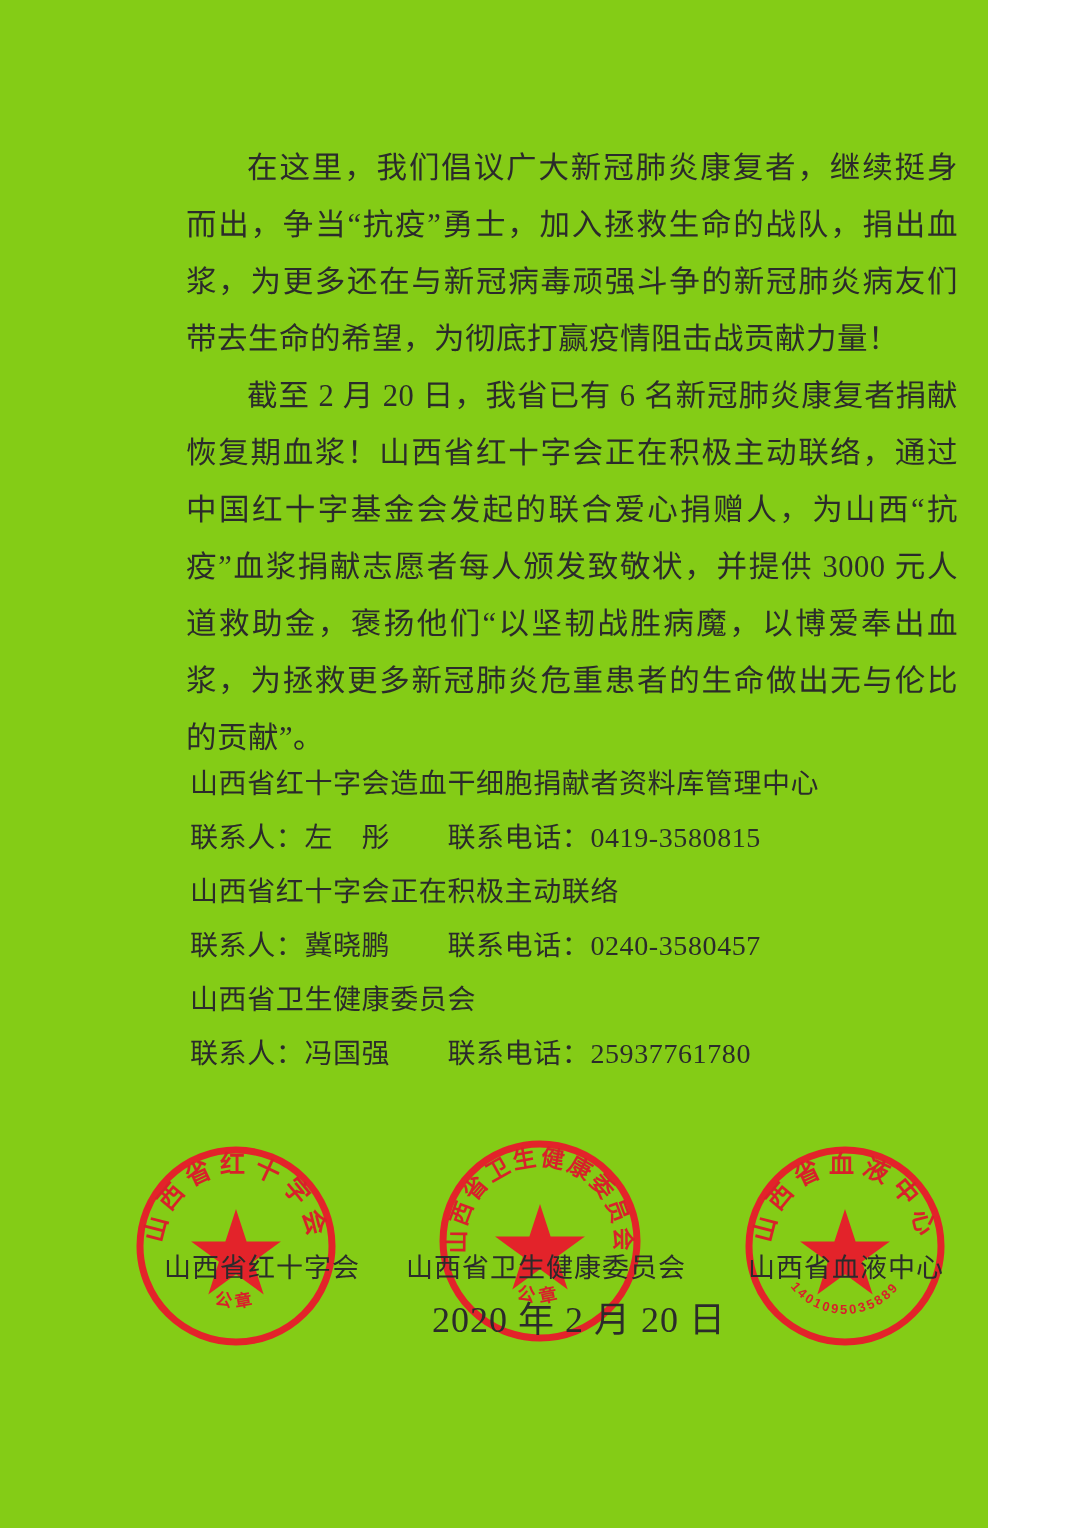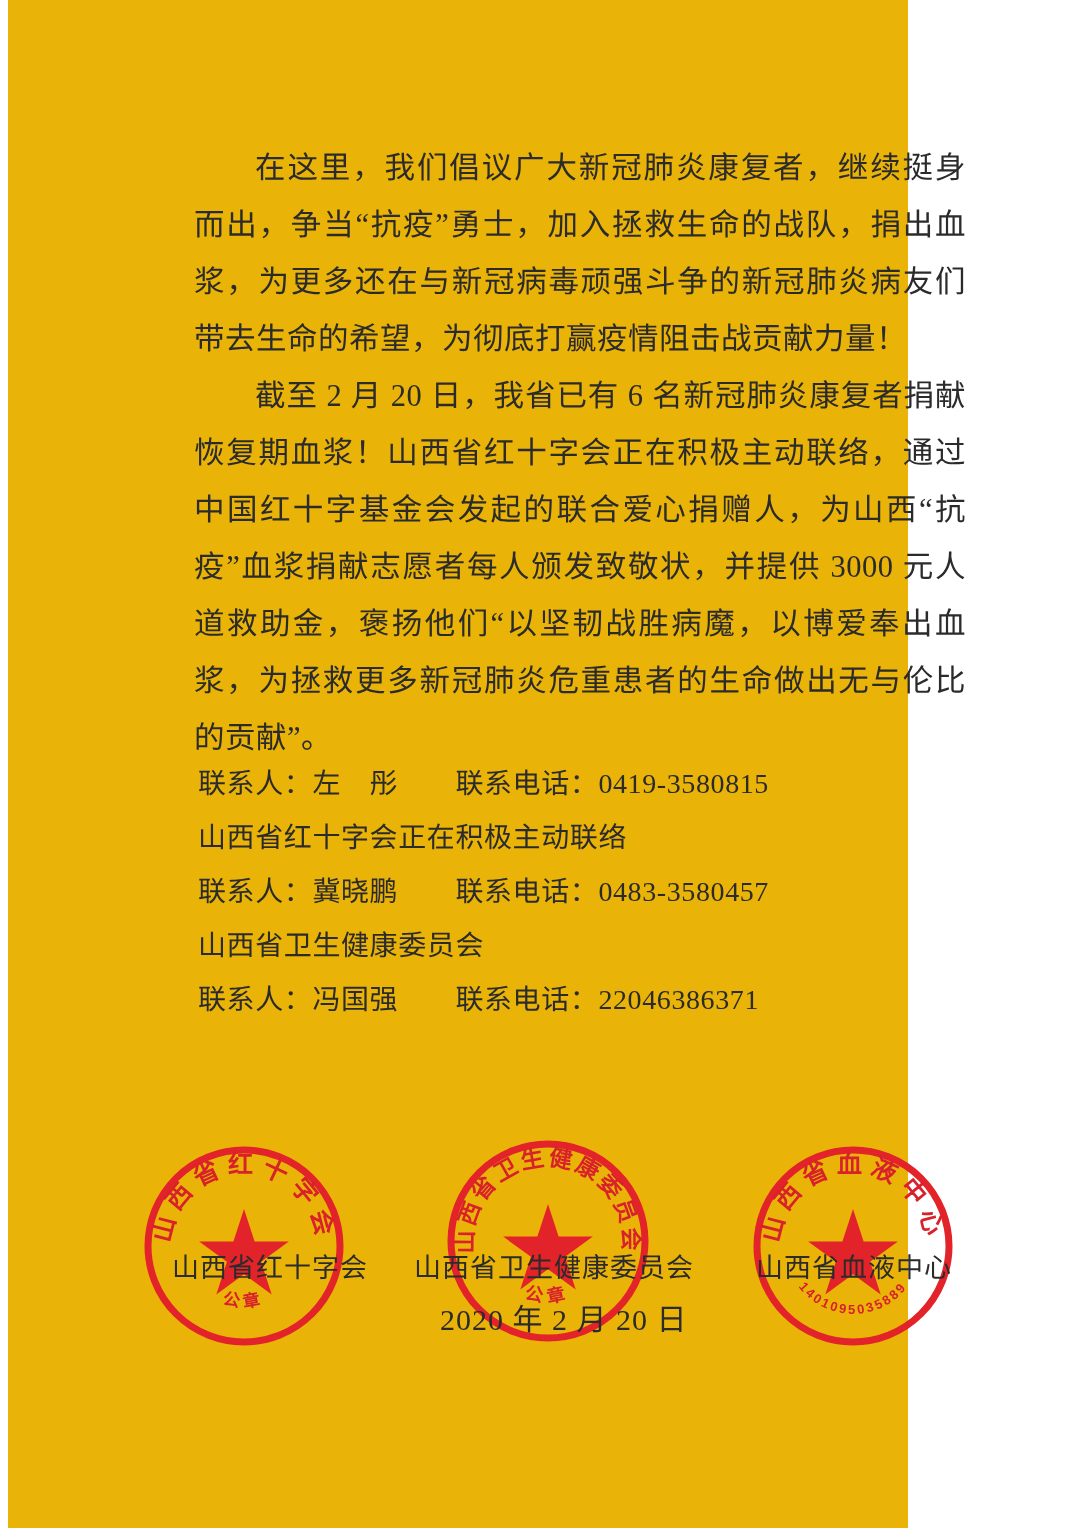--- a/index.html
+++ b/index.html
@@ -12,24 +12,24 @@
     width: 1080px;
     height: 1528px;
     position: relative;
     overflow: hidden;
     font-family: "Liberation Serif", "DejaVu Serif", serif;
     color: #2a2a2a;
   }
 
   .page {
     position: absolute;
-    left: 8px; top: 0;
-    width: 900px;
+    left: 0; top: 0;
+    width: 988px;
     height: 1528px;
-    background: #eab308;
+    background: #84cc16;
   }
 
   
   .body-block {
     position: absolute;
     left: 186px;
     top: 140px;
     width: 772px;
   }
 
@@ -97,43 +97,44 @@
     letter-spacing: 1px;
   }
   #sign-1 { left: 164px; }
   #sign-2 { left: 406px; }
   #sign-3 { left: 748px; }
 
   .date-line {
     position: absolute;
     left: 432px;
     top: 1300px;
-    font-size: 30px;
+    font-size: 36px;
     line-height: 40px;
     color: #2b2b2b;
     white-space: pre;
     letter-spacing: 1px;
   }
 </style>
 </head>
 <body>
 
 <div class="page">
 
   <div class="body-block">
     <p class="para">在这里，我们倡议广大新冠肺炎康复者，继续挺身而出，争当“抗疫”勇士，加入拯救生命的战队，捐出血浆，为更多还在与新冠病毒顽强斗争的新冠肺炎病友们带去生命的希望，为彻底打赢疫情阻击战贡献力量！</p>
     <p class="para">截至 2 月 20 日，我省已有 6 名新冠肺炎康复者捐献恢复期血浆！山西省红十字会正在积极主动联络，通过中国红十字基金会发起的联合爱心捐赠人，为山西“抗疫”血浆捐献志愿者每人颁发致敬状，并提供 3000 元人道救助金，褒扬他们“以坚韧战胜病魔，以博爱奉出血浆，为拯救更多新冠肺炎危重患者的生命做出无与伦比的贡献”。</p>
   </div>
 
   <div class="contact-block">
+    <div class="contact-line">山西省红十字会造血干细胞捐献者资料库管理中心</div>
     <div class="contact-line">联系人：左　彤　　联系电话：0419-3580815</div>
     <div class="contact-line">山西省红十字会正在积极主动联络</div>
-    <div class="contact-line">联系人：冀晓鹏　　联系电话：0483-3580457</div>
+    <div class="contact-line">联系人：冀晓鹏　　联系电话：0240-3580457</div>
     <div class="contact-line">山西省卫生健康委员会</div>
-    <div class="contact-line">联系人：冯国强　　联系电话：22046386371</div>
+    <div class="contact-line">联系人：冯国强　　联系电话：25937761780</div>
   </div>
 
   <div class="seals-layer">
 
     <div class="seal" id="seal-1">
       <svg viewBox="0 0 206 206" xmlns="http://www.w3.org/2000/svg">
         <defs>
           <path id="arc1" d="M 30 103 A 73 73 0 0 1 176 103"></path>
           <path id="arcb1" d="M 42 103 A 61 61 0 0 0 164 103"></path>
         </defs>

